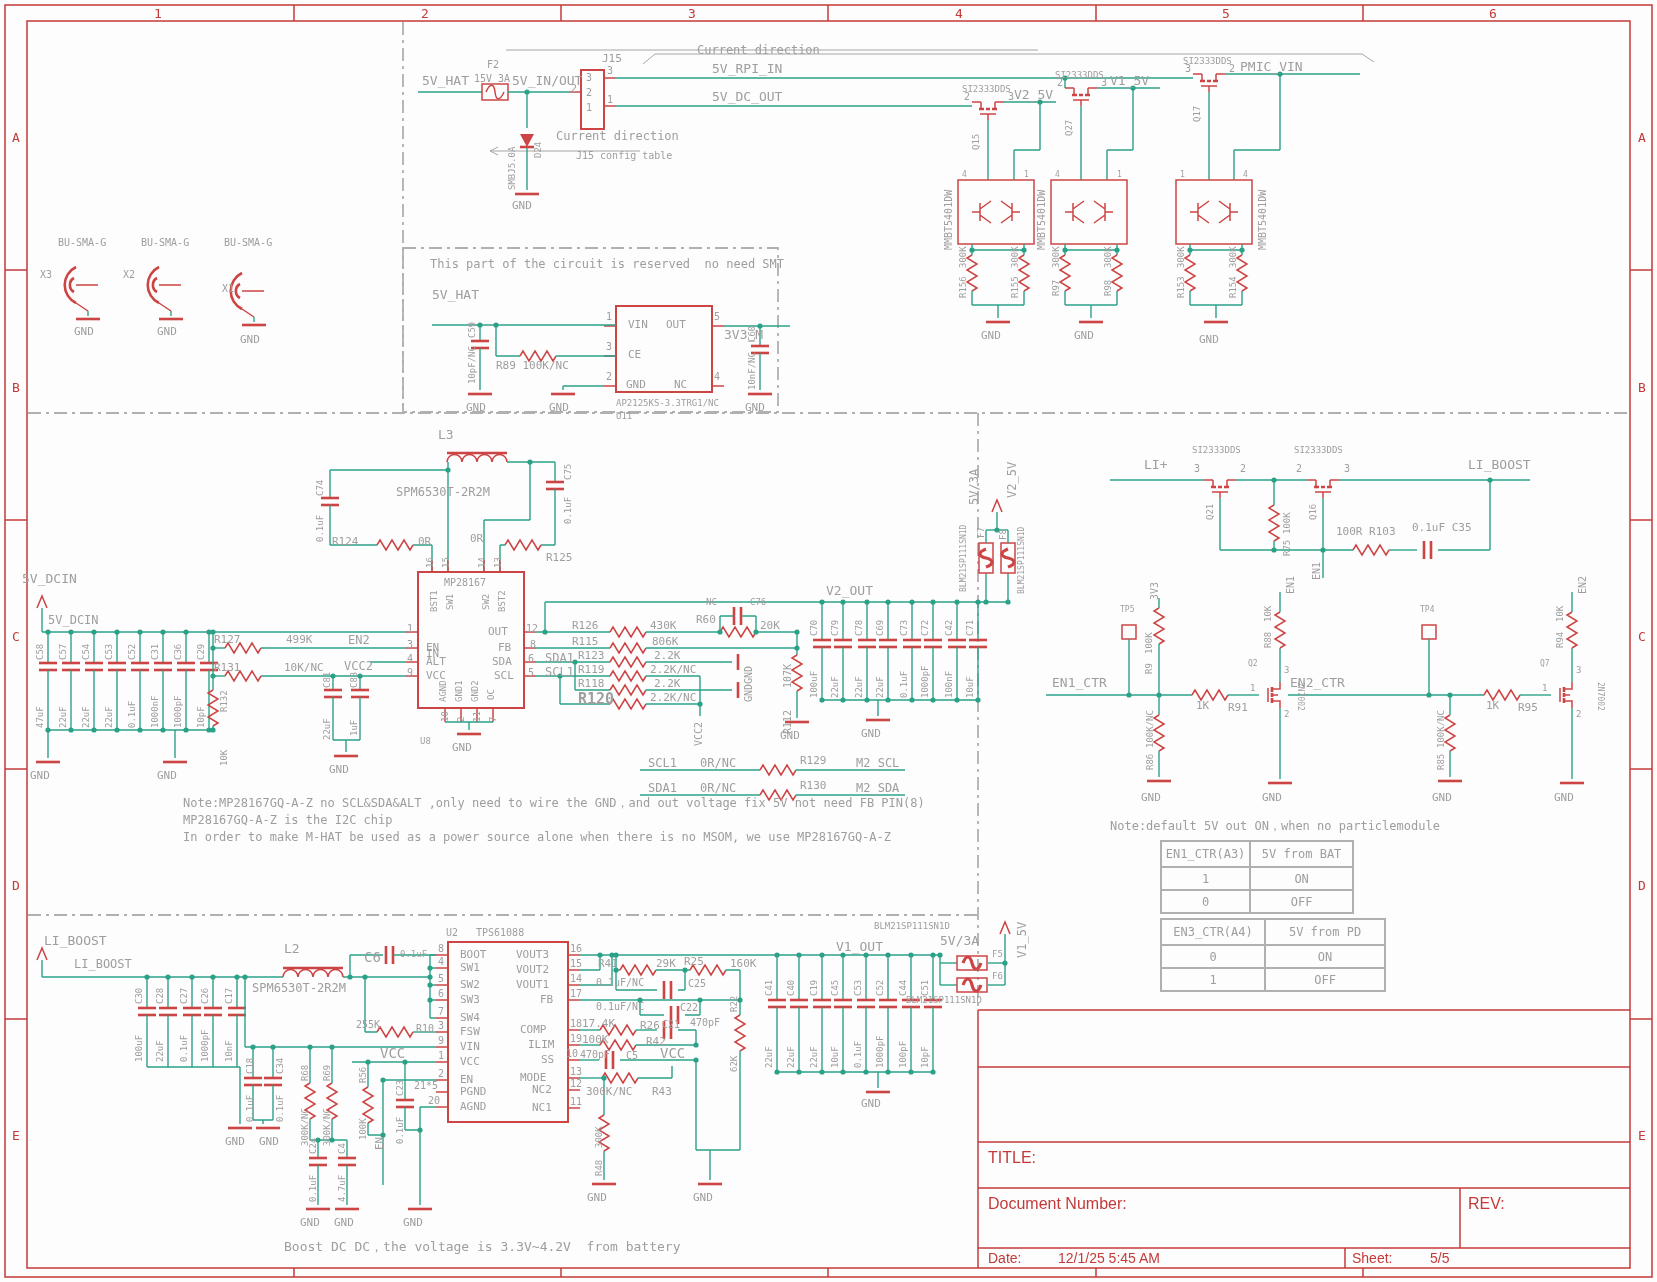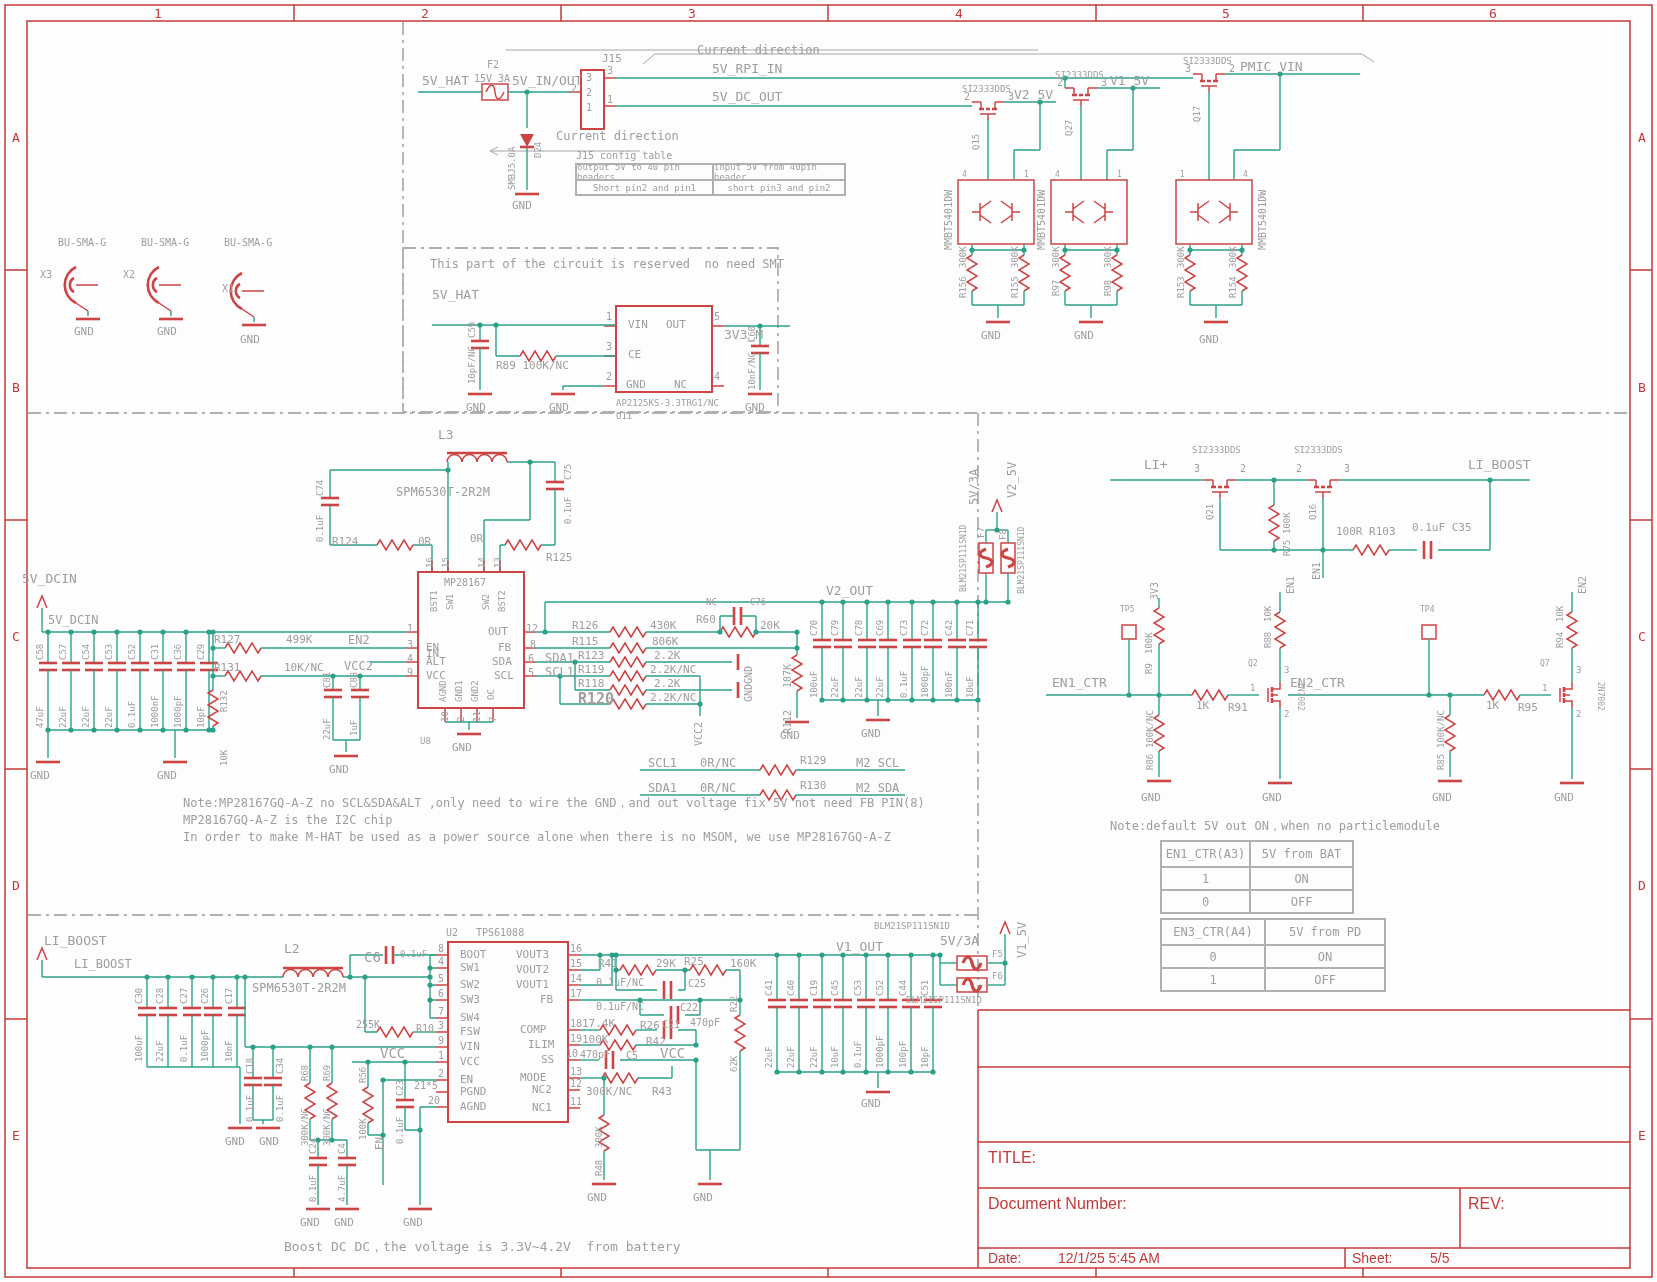--- a/index.html
+++ b/index.html
@@ -1120,30 +1120,20 @@
       <span class="lbl" style="left: 12px; top: 381px; font-size: 13px; color: rgb(195, 58, 58);">B</span>
       <span class="lbl" style="left: 1638px; top: 381px; font-size: 13px; color: rgb(195, 58, 58);">B</span>
       <span class="lbl" style="left: 12px; top: 630px; font-size: 13px; color: rgb(195, 58, 58);">C</span>
       <span class="lbl" style="left: 1638px; top: 630px; font-size: 13px; color: rgb(195, 58, 58);">C</span>
       <span class="lbl" style="left: 12px; top: 879px; font-size: 13px; color: rgb(195, 58, 58);">D</span>
       <span class="lbl" style="left: 1638px; top: 879px; font-size: 13px; color: rgb(195, 58, 58);">D</span>
       <span class="lbl" style="left: 12px; top: 1129px; font-size: 13px; color: rgb(195, 58, 58);">E</span>
       <span class="lbl" style="left: 1638px; top: 1129px; font-size: 13px; color: rgb(195, 58, 58);">E</span>
     </div>
 
-  <div class="tbl" id="tbl-j15" style="left:575px;top:163px;width:271px;font-size:9px;">
-      <div class="rw">
-        <div class="cl" style="width: 138px; height: 16px;">output 5V to 40 pin headers</div>
-        <div class="cl" style="width: 133px; height: 16px;">input 5V from 40pin header</div>
-      </div>
-      <div class="rw">
-        <div class="cl" style="width: 138px; height: 15px;">Short pin2 and pin1</div>
-        <div class="cl" style="width: 133px; height: 15px;">short pin3 and pin2</div>
-      </div>
-    </div>
   <div class="tbl" id="tbl-en1" style="left:1160px;top:840px;width:194px;font-size:12px;">
       <div class="rw">
         <div class="cl" style="width: 105px; height: 26px;">EN1_CTR(A3)</div>
         <div class="cl" style="width: 121px; height: 26px;">5V from BAT</div>
       </div>
       <div class="rw">
         <div class="cl" style="width: 105px; height: 23px;">1</div>
         <div class="cl" style="width: 121px; height: 23px;">ON</div>
       </div>
       <div class="rw">

